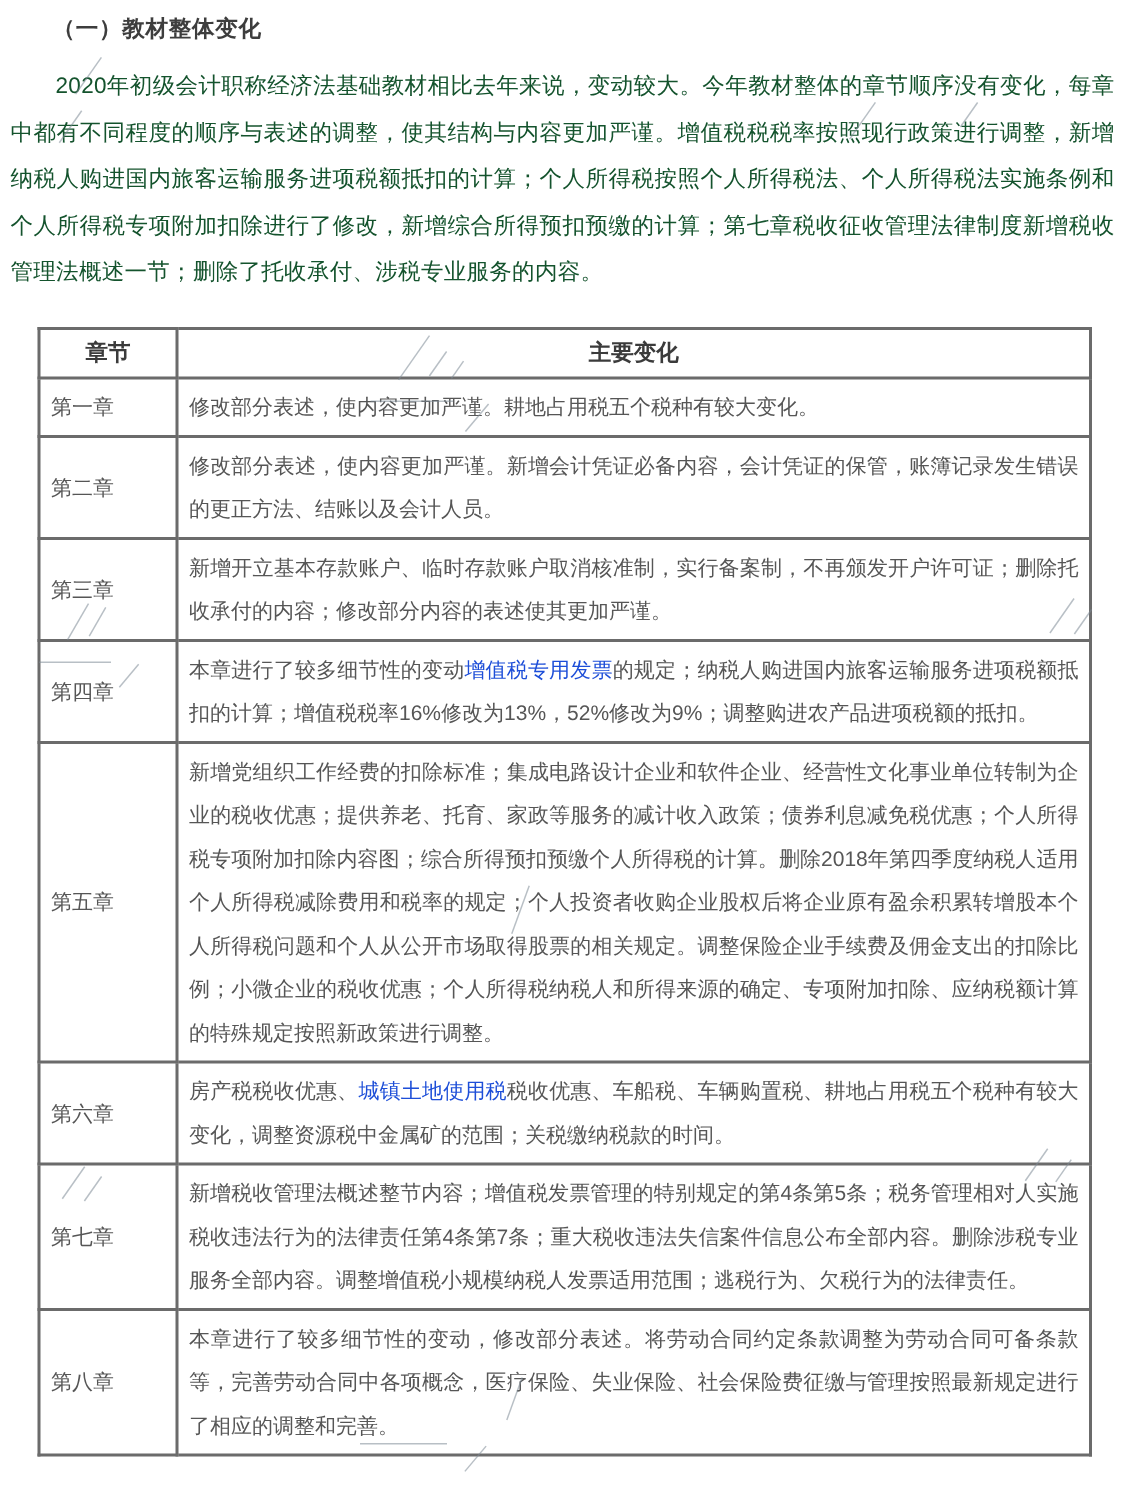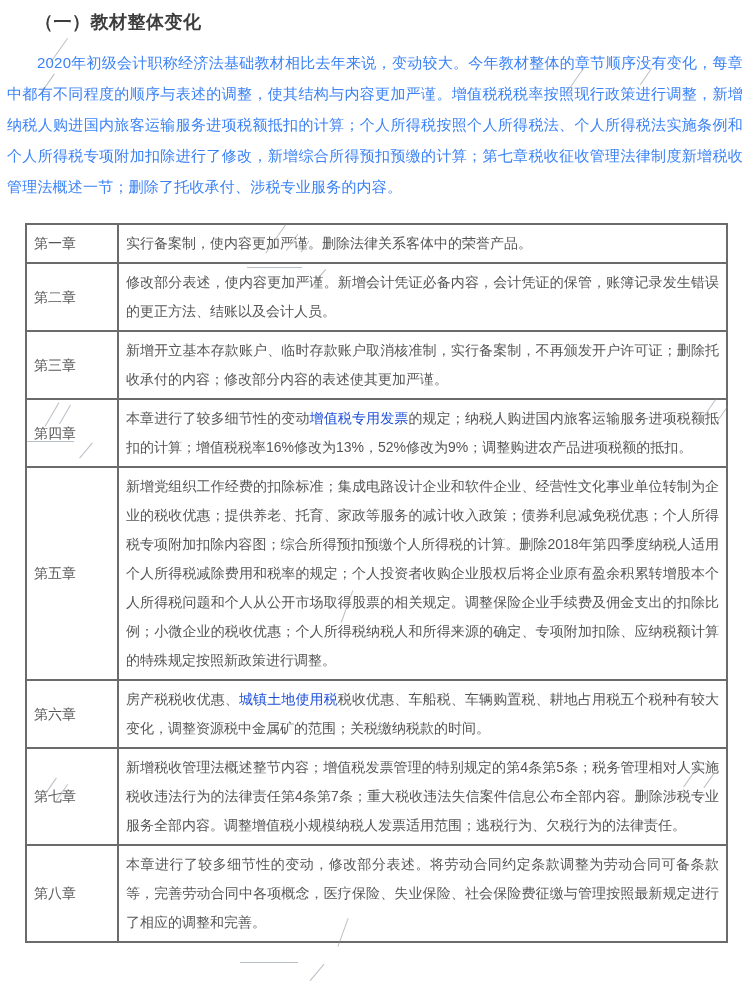--- a/index.html
+++ b/index.html
@@ -3,26 +3,26 @@
 <meta charset="utf-8">
 <style>
   html,body{margin:0;padding:0;background:#ffffff;}
   body{
     width:750px;height:991px;position:relative;overflow:hidden;
     font-family:"Liberation Sans","DejaVu Sans",sans-serif;
     color:#565656;
   }
   .page{padding:10px 6px 0 6px;position:relative;}
   .sec-heading{
-    font-size:18px;font-weight:bold;color:#3d3d3d;
+    font-size:15px;font-weight:bold;color:#3d3d3d;
     margin:0 0 0 29px;letter-spacing:.5px;
   }
   .sec-heading.second{margin-top:31px;}
   .body-para{
-    font-size:15px;line-height:31px;color:#3b82f6;
+    font-size:15px;line-height:31px;color:#14532d;
     text-align:justify;text-indent:2em;
     margin:13px 1px 0 1px;letter-spacing:.2px;
   }
   table.changes{
     border-collapse:collapse;margin:21px 0 0 19px;width:703px;
     table-layout:fixed;
   }
   table.changes th,table.changes td{
     border:2px solid #6b6b6b;
     font-size:14px;line-height:29px;color:#565656;
@@ -52,23 +52,27 @@
 
   <p class="body-para">2020年初级会计职称经济法基础教材相比去年来说，变动较大。今年教材整体的章节顺序没有变化，每章中都有不同程度的顺序与表述的调整，使其结构与内容更加严谨。增值税税税率按照现行政策进行调整，新增纳税人购进国内旅客运输服务进项税额抵扣的计算；个人所得税按照个人所得税法、个人所得税法实施条例和个人所得税专项附加扣除进行了修改，新增综合所得预扣预缴的计算；第七章税收征收管理法律制度新增税收管理法概述一节；删除了托收承付、涉税专业服务的内容。</p>
 
 
   <table class="changes">
     <colgroup>
         <col class="chapter-col">
         <col>
       </colgroup>
     <tbody>
+        <tr>
+      <th>章节</th>
+      <th>主要变化</th>
+    </tr>
     <tr>
       <td class="chapter">第一章</td>
-      <td><span>实行备案制，使内容更加严谨。删除法律关系客体中的荣誉产品。</span></td>
+      <td><span>修改部分表述，使内容更加严谨。耕地占用税五个税种有较大变化。</span></td>
     </tr>
     <tr>
       <td class="chapter">第二章</td>
       <td><span>修改部分表述，使内容更加严谨。新增会计凭证必备内容，会计凭证的保管，账簿记录发生错误的更正方法、结账以及会计人员。</span></td>
     </tr>
     <tr>
       <td class="chapter">第三章</td>
       <td><span>新增开立基本存款账户、临时存款账户取消核准制，实行备案制，不再颁发开户许可证；删除托收承付的内容；修改部分内容的表述使其更加严谨。</span></td>
     </tr>
     <tr>

